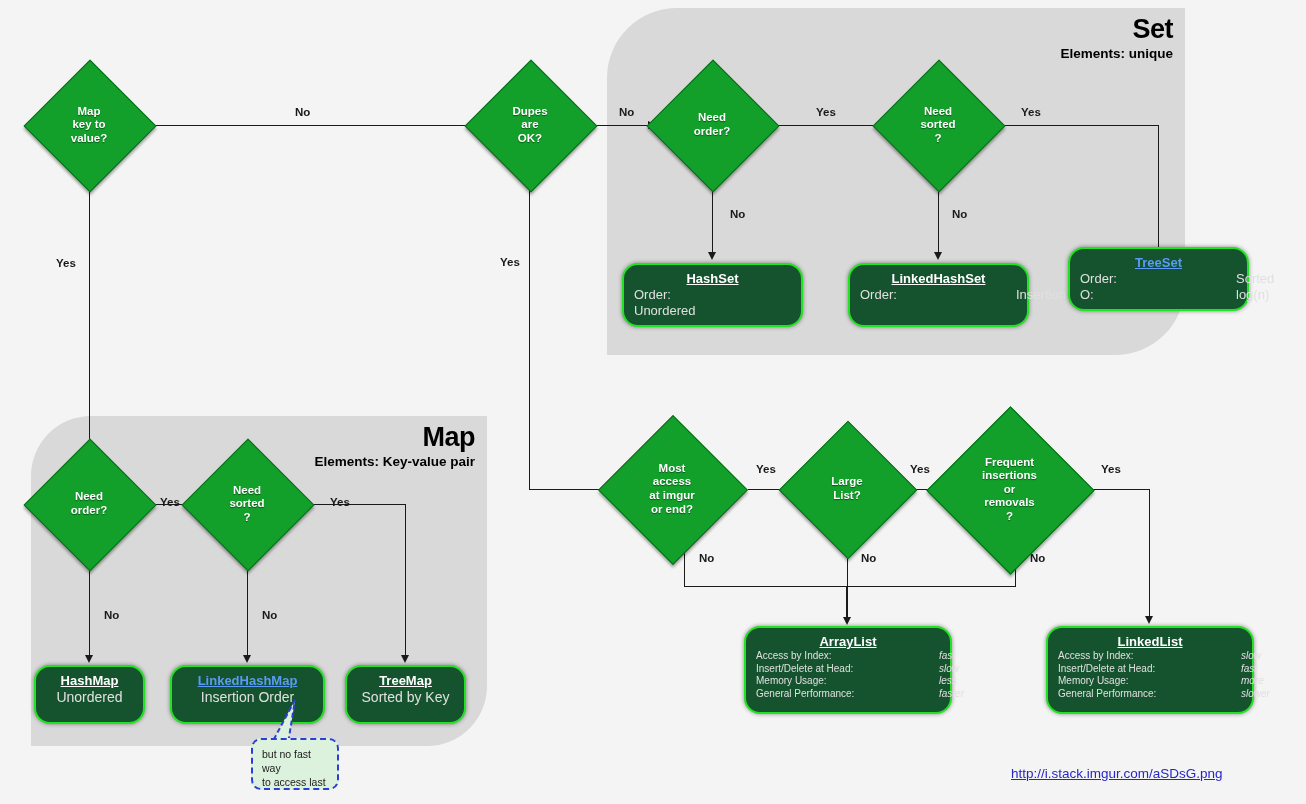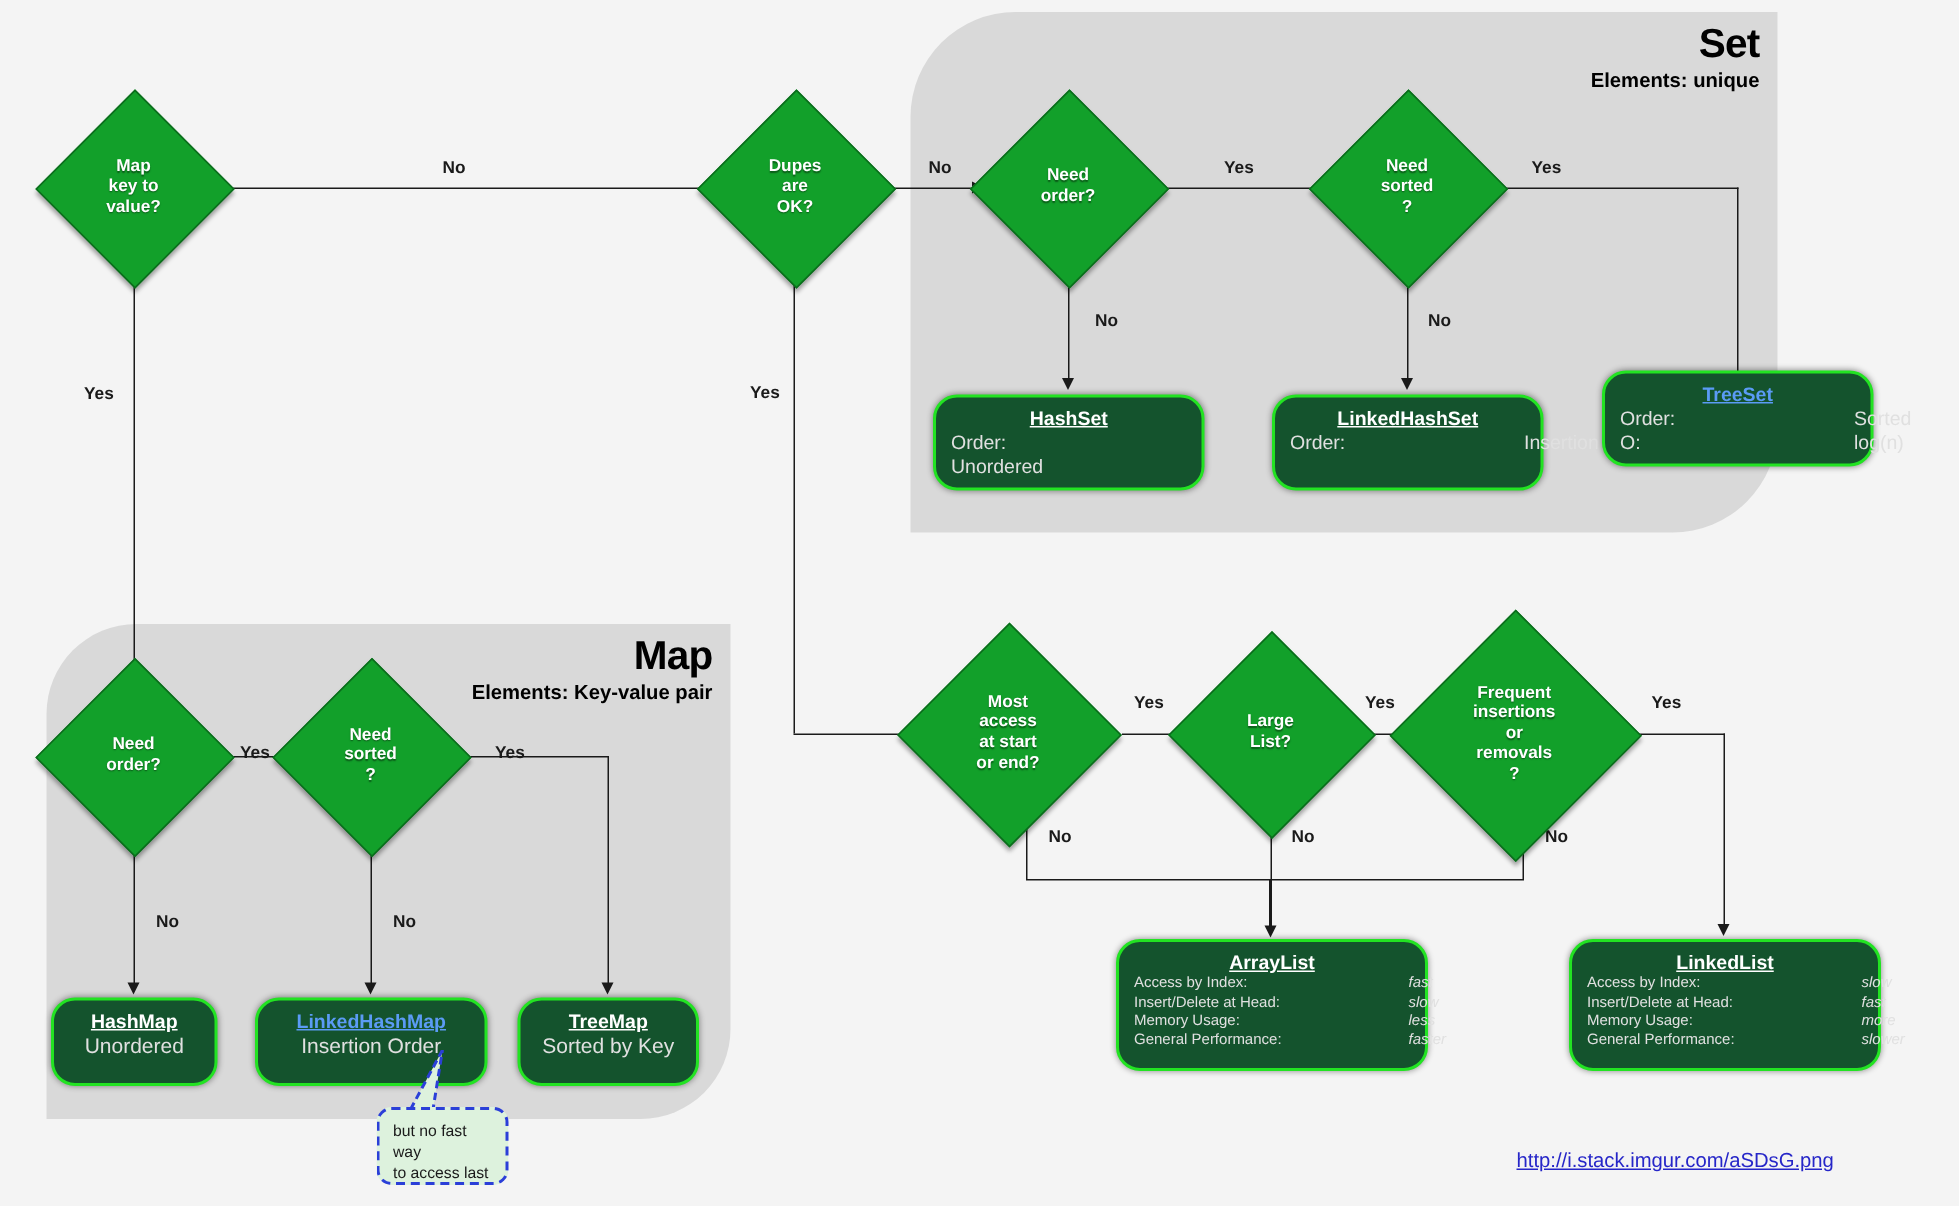--- a/index.html
+++ b/index.html
@@ -229,21 +229,21 @@
     <div class="shape"></div>
     <div class="dlabel">Need
 sorted
 ?</div>
   </div>
 
   <div class="diamond" style="left:620px;top:437px;width:104px;height:104px;">
     <div class="shape"></div>
     <div class="dlabel">Most
 access
-at start
+at imgur
 or end?</div>
   </div>
 
   <div class="diamond" style="left:799px;top:441px;width:96px;height:96px;">
     <div class="shape"></div>
     <div class="dlabel">Large
 List?</div>
   </div>
 
   <div class="diamond" style="left:951px;top:431px;width:117px;height:117px;">

